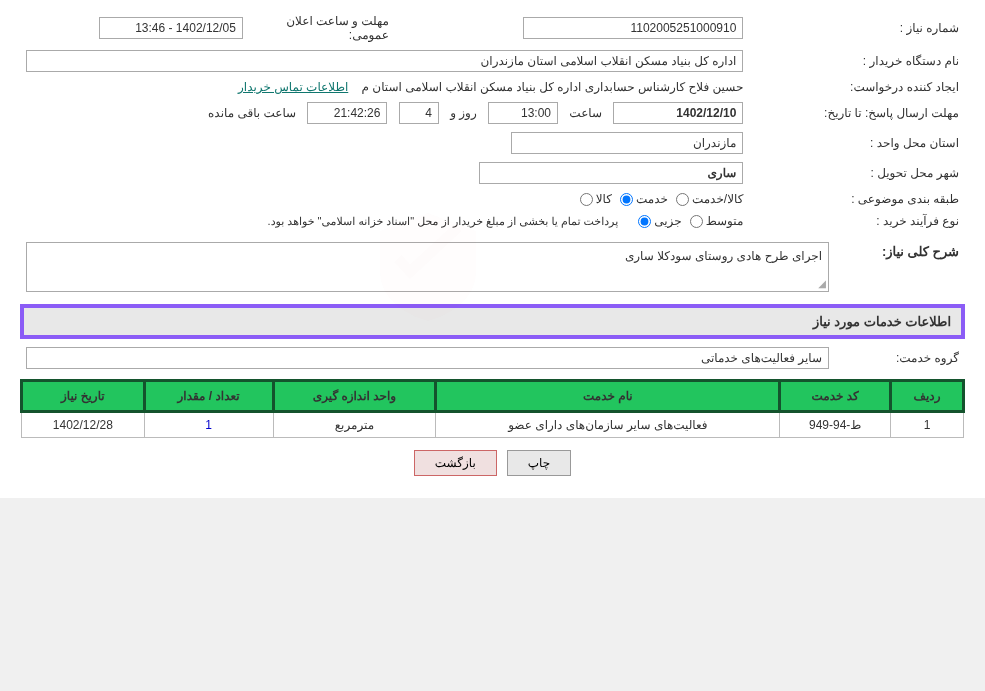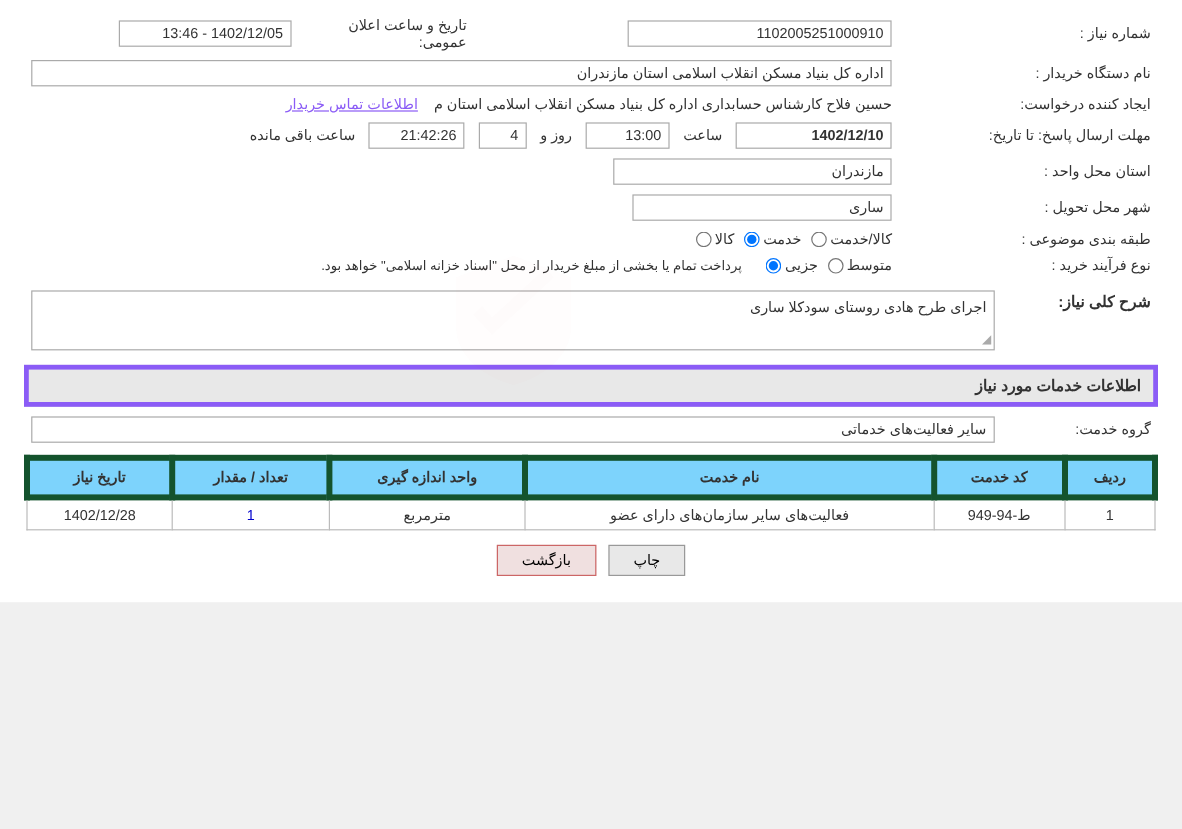--- a/index.html
+++ b/index.html
@@ -53,21 +53,21 @@
       display: inline-block;
     }
     .input-wide {
       width: 100%;
       border: 1px solid #aaa;
       background: #fff;
       padding: 3px 6px;
       text-align: right;
     }
     .link-text {
-      color: #8b5cf6;
+      color: #0f766e;
       text-decoration: underline;
       cursor: pointer;
       margin-top: 21px;
     }
     .section-header {
       background: #e8e8e8;
       border: 4px solid #8b5cf6;
       padding: 6px 10px;
       font-size: 13px;
       font-weight: bold;
@@ -85,22 +85,22 @@
       align-items: center;
       gap: 3px;
     }
     .radio-item input { margin: 0; }
     .data-table {
       width: 100%;
       border-collapse: collapse;
       margin: 6px 0;
     }
     .data-table th {
-      background: #7dd3fc;
-      border: 5px solid #14532d;
+      background: #22c55e;
+      border: 3px solid #14532d;
       padding: 7px 8px;
       text-align: center;
       font-weight: bold;
     }
     .data-table td {
       border: 1px solid #bbb;
       padding: 5px 8px;
       text-align: center;
     }
     .data-table td.blue-text {
@@ -154,21 +154,21 @@
 
     <table class="info-table">
       <tbody>
 
         <tr>
           <td class="label-cell">شماره نیاز :</td>
           <td class="value-cell">
             <div class="input-box" style="width:220px;">1102005251000910</div>
           </td>
           <td style="width:160px; text-align:right; padding-right:20px;">
-            <span>تاریخ و ساعت اعلان عمومی:</span>
+            <span>مهلت و ساعت اعلان عمومی:</span>
           </td>
           <td>
             <div class="input-box" style="width:144px;">1402/12/05 - 13:46</div>
           </td>
         </tr>
 
         <tr>
           <td class="label-cell">نام دستگاه خریدار :</td>
           <td class="value-cell" colspan="3">
             <div class="input-wide">اداره کل بنیاد مسکن انقلاب اسلامی استان مازندران</div>
@@ -208,21 +208,21 @@
         <tr>
           <td class="label-cell">استان محل واحد :</td>
           <td class="value-cell" colspan="3">
             <div class="input-box" style="width:232px;">مازندران</div>
           </td>
         </tr>
 
         <tr>
           <td class="label-cell">شهر محل تحویل :</td>
           <td class="value-cell" colspan="3">
-            <div class="input-box" style="width:216px;">ساری</div>
+            <div class="input-box" style="width:264px;font-weight:bold;">ساری</div>
           </td>
         </tr>
 
         <tr>
           <td class="label-cell">طبقه بندی موضوعی :</td>
           <td class="value-cell" colspan="3">
             <div class="radio-group">
               <div class="radio-item">
                 <span>کالا</span>
                 <input type="radio" name="category" style="">

